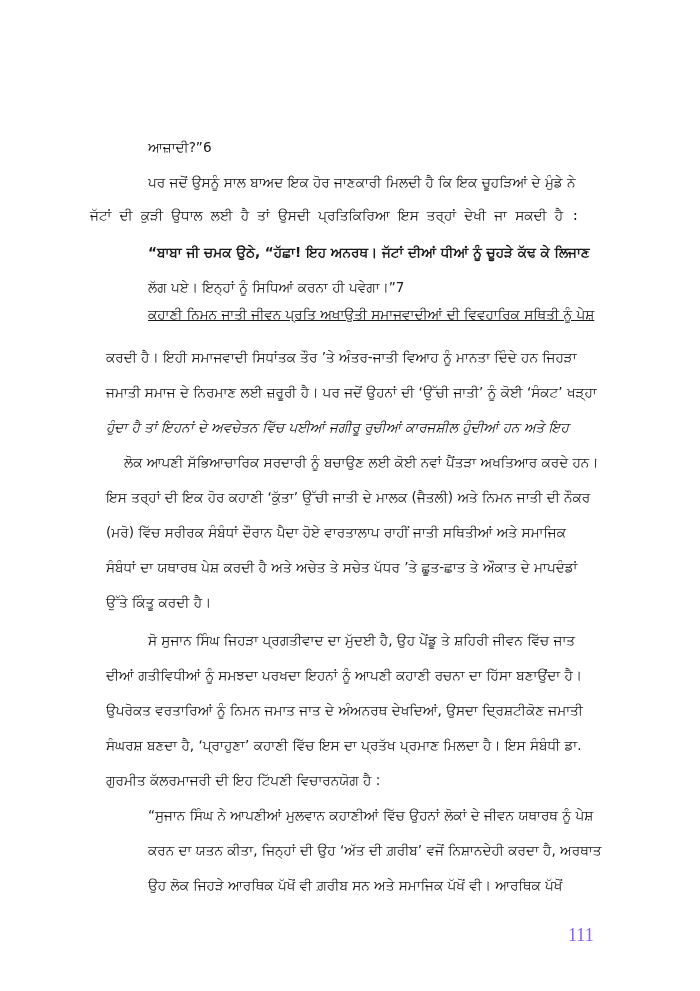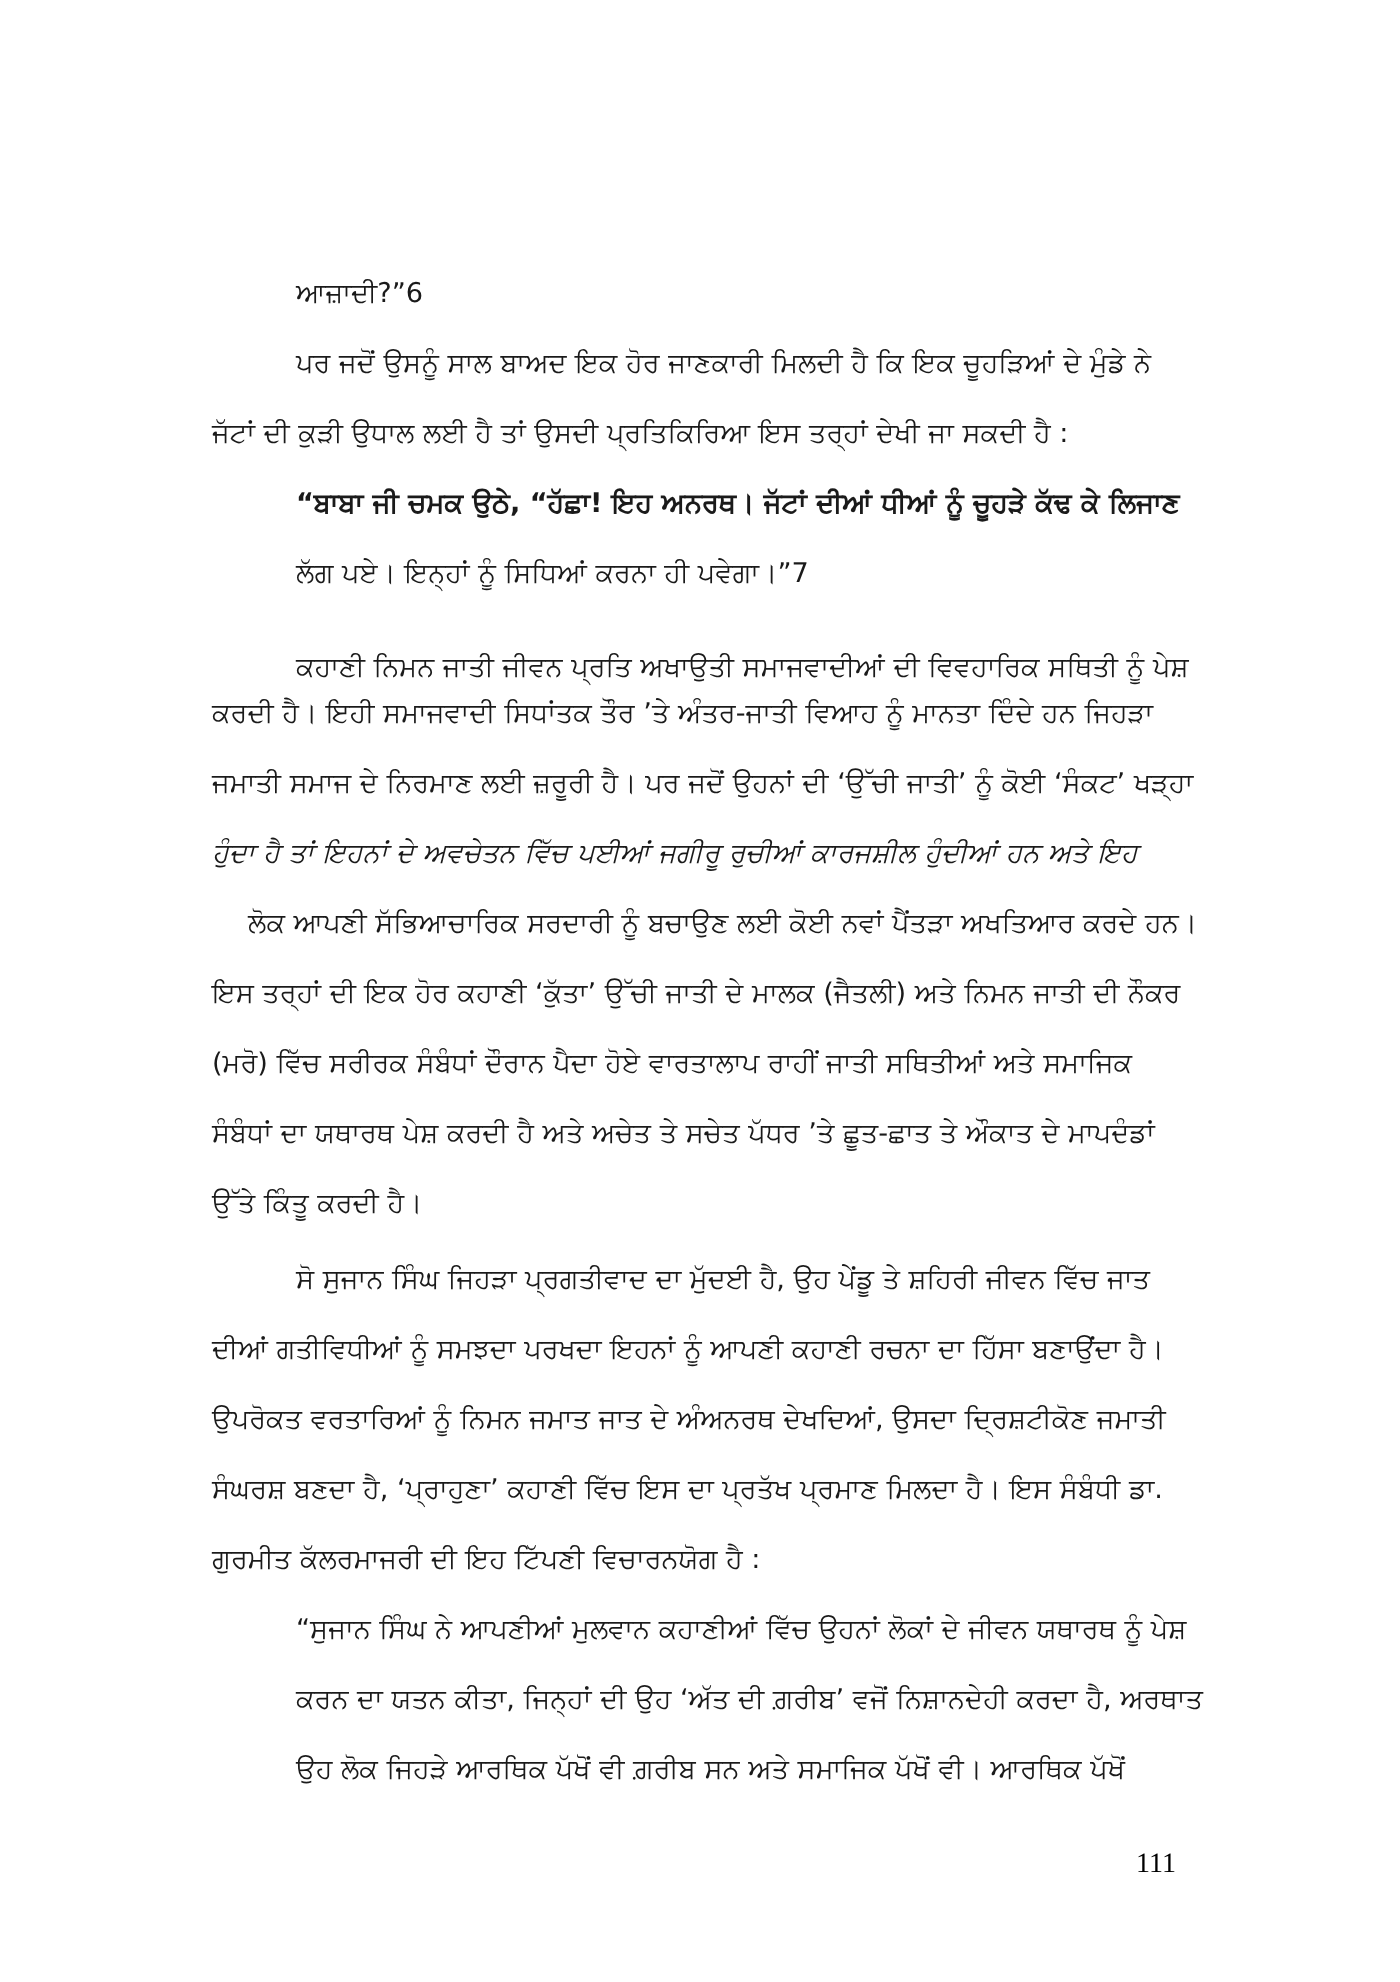--- a/index.html
+++ b/index.html
@@ -1,30 +1,30 @@
 <!DOCTYPE html>
 <html><head>
 <meta charset="utf-8">
 <style>
   html, body { margin: 0; padding: 0; background: #ffffff; }
   body { width: 700px; height: 991px; position: relative; overflow: hidden;
          font-family: "DejaVu Sans", "Liberation Sans", sans-serif; color: #1a1a1a; }
   .line { position: absolute; font-size: 13.6px; white-space: nowrap; line-height: 20px; }
-  .page-number { position: absolute; left: 568px; top: 925px; font-family: "Liberation Serif", "DejaVu Serif", serif; font-size: 14px; color: #000000; }
+  .page-number { position: absolute; left: 568px; top: 925px; font-family: "Liberation Serif", "DejaVu Serif", serif; font-size: 18px; color: #8b5cf6; }
 </style>
 </head>
 <body>
 
 <div id="page">
     <div class="line" style="left: 148px; top: 137px;">ਆਜ਼ਾਦੀ?”6</div>
     <div class="line" style="left: 148px; top: 172px;">ਪਰ ਜਦੋਂ ਉਸਨੂੰ ਸਾਲ ਬਾਅਦ ਇਕ ਹੋਰ ਜਾਣਕਾਰੀ ਮਿਲਦੀ ਹੈ ਕਿ ਇਕ ਚੂਹੜਿਆਂ ਦੇ ਮੁੰਡੇ ਨੇ</div>
-    <div class="line" style="left: 106px; top: 207px;">ਜੱਟਾਂ ਦੀ ਕੁੜੀ ਉਧਾਲ ਲਈ ਹੈ ਤਾਂ ਉਸਦੀ ਪ੍ਰਤਿਕਿਰਿਆ ਇਸ ਤਰ੍ਹਾਂ ਦੇਖੀ ਜਾ ਸਕਦੀ ਹੈ :</div>
+    <div class="line" style="left: 90px; top: 207px; font-family: Liberation Mono, monospace;">ਜੱਟਾਂ ਦੀ ਕੁੜੀ ਉਧਾਲ ਲਈ ਹੈ ਤਾਂ ਉਸਦੀ ਪ੍ਰਤਿਕਿਰਿਆ ਇਸ ਤਰ੍ਹਾਂ ਦੇਖੀ ਜਾ ਸਕਦੀ ਹੈ :</div>
     <div class="line" style="left: 148px; top: 242px; font-weight: bold;">“ਬਾਬਾ ਜੀ ਚਮਕ ਉਠੇ, “ਹੱਛਾ! ਇਹ ਅਨਰਥ। ਜੱਟਾਂ ਦੀਆਂ ਧੀਆਂ ਨੂੰ ਚੂਹੜੇ ਕੱਢ ਕੇ ਲਿਜਾਣ</div>
     <div class="line" style="left: 148px; top: 277px;">ਲੱਗ ਪਏ। ਇਨ੍ਹਾਂ ਨੂੰ ਸਿਧਿਆਂ ਕਰਨਾ ਹੀ ਪਵੇਗਾ।”7</div>
-    <div class="line" style="left: 148px; top: 324px;">ਕਹਾਣੀ ਨਿਮਨ ਜਾਤੀ ਜੀਵਨ ਪ੍ਰਤਿ ਅਖਾਉਤੀ ਸਮਾਜਵਾਦੀਆਂ ਦੀ ਵਿਵਹਾਰਿਕ ਸਥਿਤੀ ਨੂੰ ਪੇਸ਼</div>
+    <div class="line" style="left: 148px; top: 304px; text-decoration: underline;">ਕਹਾਣੀ ਨਿਮਨ ਜਾਤੀ ਜੀਵਨ ਪ੍ਰਤਿ ਅਖਾਉਤੀ ਸਮਾਜਵਾਦੀਆਂ ਦੀ ਵਿਵਹਾਰਿਕ ਸਥਿਤੀ ਨੂੰ ਪੇਸ਼</div>
     <div class="line" style="left: 106px; top: 347px;">ਕਰਦੀ ਹੈ। ਇਹੀ ਸਮਾਜਵਾਦੀ ਸਿਧਾਂਤਕ ਤੌਰ ’ਤੇ ਅੰਤਰ-ਜਾਤੀ ਵਿਆਹ ਨੂੰ ਮਾਨਤਾ ਦਿੰਦੇ ਹਨ ਜਿਹੜਾ</div>
     <div class="line" style="left: 106px; top: 382px;">ਜਮਾਤੀ ਸਮਾਜ ਦੇ ਨਿਰਮਾਣ ਲਈ ਜ਼ਰੂਰੀ ਹੈ। ਪਰ ਜਦੋਂ ਉਹਨਾਂ ਦੀ ‘ਉੱਚੀ ਜਾਤੀ’ ਨੂੰ ਕੋਈ ‘ਸੰਕਟ’ ਖੜ੍ਹਾ</div>
     <div class="line" style="left: 106px; top: 417px; font-style: italic;">ਹੁੰਦਾ ਹੈ ਤਾਂ ਇਹਨਾਂ ਦੇ ਅਵਚੇਤਨ ਵਿੱਚ ਪਈਆਂ ਜਗੀਰੂ ਰੁਚੀਆਂ ਕਾਰਜਸ਼ੀਲ ਹੁੰਦੀਆਂ ਹਨ ਅਤੇ ਇਹ</div>
     <div class="line" style="left: 124px; top: 452px;">ਲੋਕ ਆਪਣੀ ਸੱਭਿਆਚਾਰਿਕ ਸਰਦਾਰੀ ਨੂੰ ਬਚਾਉਣ ਲਈ ਕੋਈ ਨਵਾਂ ਪੈਂਤੜਾ ਅਖਤਿਆਰ ਕਰਦੇ ਹਨ।</div>
     <div class="line" style="left: 106px; top: 487px;">ਇਸ ਤਰ੍ਹਾਂ ਦੀ ਇਕ ਹੋਰ ਕਹਾਣੀ ‘ਕੁੱਤਾ’ ਉੱਚੀ ਜਾਤੀ ਦੇ ਮਾਲਕ (ਜੈਤਲੀ) ਅਤੇ ਨਿਮਨ ਜਾਤੀ ਦੀ ਨੌਕਰ</div>
     <div class="line" style="left: 106px; top: 522px;">(ਮਰੋ) ਵਿੱਚ ਸਰੀਰਕ ਸੰਬੰਧਾਂ ਦੌਰਾਨ ਪੈਦਾ ਹੋਏ ਵਾਰਤਾਲਾਪ ਰਾਹੀਂ ਜਾਤੀ ਸਥਿਤੀਆਂ ਅਤੇ ਸਮਾਜਿਕ</div>
     <div class="line" style="left: 106px; top: 557px;">ਸੰਬੰਧਾਂ ਦਾ ਯਥਾਰਥ ਪੇਸ਼ ਕਰਦੀ ਹੈ ਅਤੇ ਅਚੇਤ ਤੇ ਸਚੇਤ ਪੱਧਰ ’ਤੇ ਛੂਤ-ਛਾਤ ਤੇ ਔਕਾਤ ਦੇ ਮਾਪਦੰਡਾਂ</div>
     <div class="line" style="left: 106px; top: 592px;">ਉੱਤੇ ਕਿੰਤੂ ਕਰਦੀ ਹੈ।</div>
     <div class="line" style="left: 148px; top: 630px;">ਸੋ ਸੁਜਾਨ ਸਿੰਘ ਜਿਹੜਾ ਪ੍ਰਗਤੀਵਾਦ ਦਾ ਮੁੱਦਈ ਹੈ, ਉਹ ਪੇਂਡੂ ਤੇ ਸ਼ਹਿਰੀ ਜੀਵਨ ਵਿੱਚ ਜਾਤ</div>
     <div class="line" style="left: 106px; top: 665px;">ਦੀਆਂ ਗਤੀਵਿਧੀਆਂ ਨੂੰ ਸਮਝਦਾ ਪਰਖਦਾ ਇਹਨਾਂ ਨੂੰ ਆਪਣੀ ਕਹਾਣੀ ਰਚਨਾ ਦਾ ਹਿੱਸਾ ਬਣਾਉਂਦਾ ਹੈ।</div>

